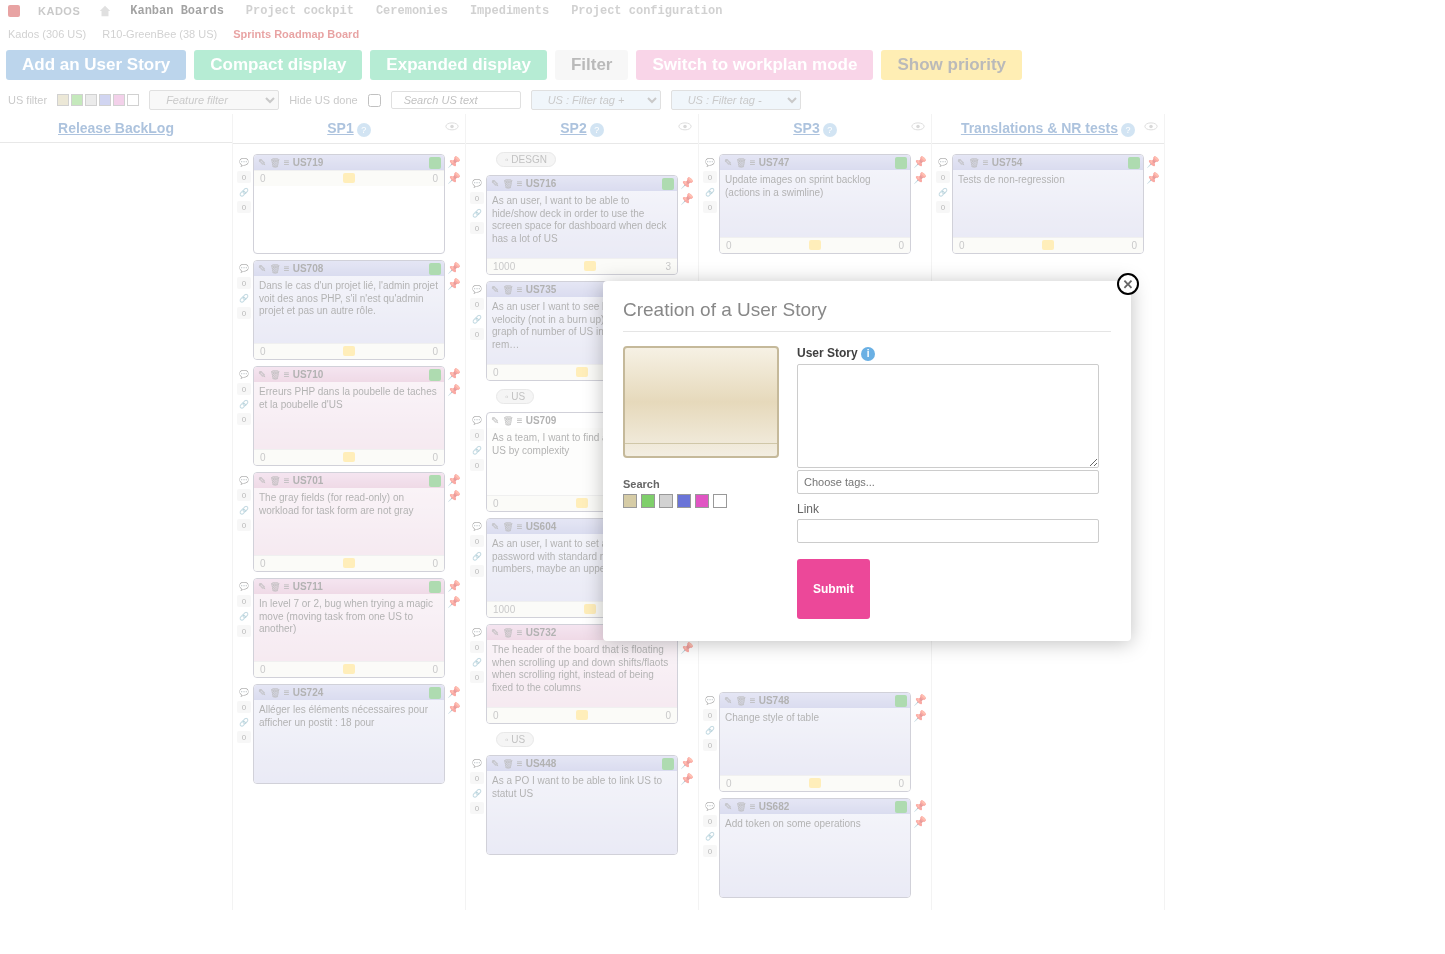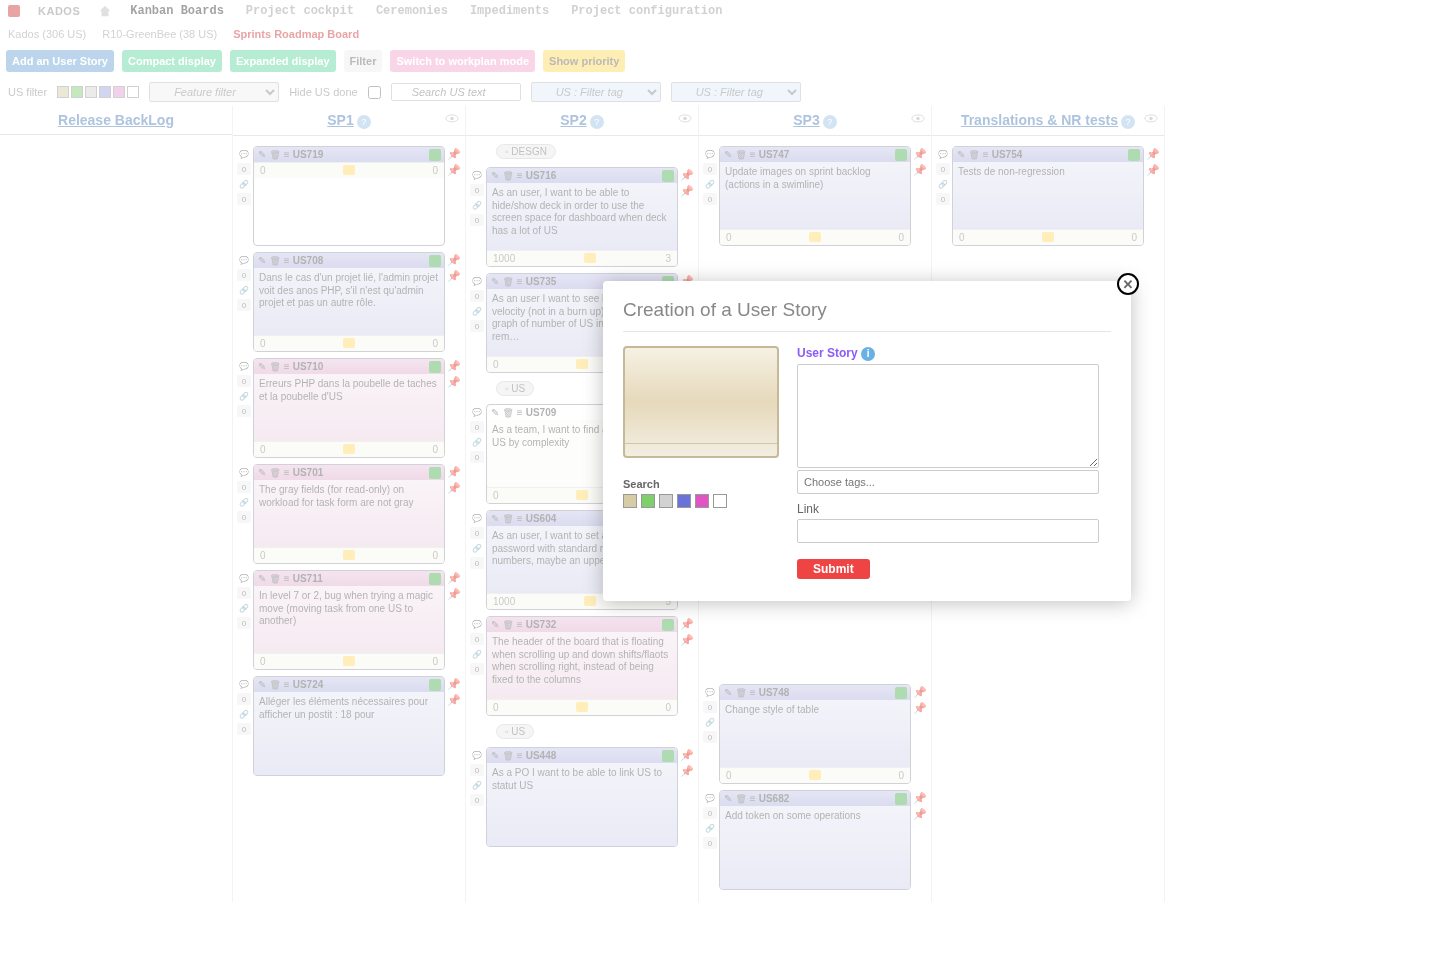--- a/index.html
+++ b/index.html
@@ -12,33 +12,33 @@
 .home-icon { width: 14px; height: 14px; }
 .topnav a { color: #999; text-decoration: none; font-weight: bold; font-size: 12px; font-family: Liberation Mono, monospace; }
 .topnav a.active { color: #333; }
 
 .subnav { display: flex; gap: 16px; padding: 4px 8px; height: 22px; align-items: flex-end; }
 .subnav a { color: #999; font-size: 11px; text-decoration: none; }
 .subnav a.active { color: #c33; font-weight: bold; }
 
 
 .toolbar { display: flex; gap: 8px; padding: 6px 6px; align-items: center; flex-wrap: wrap; }
-.btn { border: none; border-radius: 3px; padding: 5px 6px; font-size: 11px; color: #fff; cursor: pointer; font-weight: bold; }
+.btn { border: none; border-radius: 3px; padding: 5px 16px; font-size: 17px; color: #fff; cursor: pointer; font-weight: bold; }
 .btn-add { background: #6aa3d5; }
 .btn-compact { background: #5dd4a0; }
 .btn-expand { background: #5dd4a0; }
 .btn-sort { background: #eee; color: #666; }
 .btn-workplan { background: #f2a3cc; }
 .btn-priority { background: #ffd95a; color: #666; }
 
 .filterbar { display: flex; gap: 10px; padding: 4px 8px; align-items: center; }
 .filterbar label { color: #888; font-size: 11px; }
 .swatch-row { display: flex; gap: 2px; }
 .swatch { width: 12px; height: 12px; border: 1px solid #999; }
-.filterbar select, .filterbar input[type="text"] { font-size: 11px; border: 1px solid #bbb; border-radius: 2px; padding: 2px 20px; color: #888; font-style: italic; }
+.filterbar select, .filterbar input[type="text"] { font-size: 11px; border: 1px solid #bbb; border-radius: 2px; padding: 2px 12px; color: #888; font-style: italic; }
 .filterbar select { width: 130px; }
 .filterbar .search { width: 130px; }
 .tag-select { background: #ddeaf5; width: 110px; }
 
 
 .board { display: flex; gap: 0; position: relative; }
 .column { width: 233px; border-right: 1px solid #e5e5e5; }
 .col-head { text-align: center; padding: 6px 4px; border-bottom: 1px solid #ccc; position: relative; }
 .col-head a { color: #4a7bb5; font-size: 14px; font-weight: bold; text-decoration: underline; }
 .col-head .info { display:inline-block; width:14px; height:14px; background:#9cc4e4; border-radius:50%; color:#fff; font-size:9px; line-height:14px; vertical-align: middle; }
@@ -73,28 +73,28 @@
 
 .modal { position: absolute; left: 603px; top: 281px; width: 528px; background: #fff; border-radius: 4px; box-shadow: 0 2px 20px rgba(0,0,0,0.25); z-index: 10; padding: 18px 20px 22px 20px; }
 .modal-close { position: absolute; right: -8px; top: -8px; width: 22px; height: 22px; background: #fff; border: 2px solid #000; border-radius: 50%; display: flex; align-items: center; justify-content: center; font-weight: bold; cursor: pointer; font-size: 13px; }
 .modal h2 { font-size: 19px; font-weight: normal; color: #888; margin-bottom: 10px; }
 .modal hr { border: none; border-top: 1px solid #e5e5e5; margin-bottom: 14px; }
 .modal-body { display: flex; gap: 18px; }
 .preview-box { width: 156px; height: 112px; border: 2px solid #c5b99a; border-radius: 4px; background: linear-gradient(#f6f1e4, #e6d9bb, #f3eee2); position: relative; }
 .preview-box::after { content:''; position:absolute; bottom:12px; left:0; right:0; height:1px; background:#d0c7a8; }
 .form-col { flex: 1; }
 .form-col label { font-size: 12px; color: #666; display: block; margin-bottom: 3px; }
-.form-col .lbl-us { color: #8b5cf6; font-weight: bold; }
+.form-col .lbl-us { color: #404040; font-weight: bold; }
 .info-blue { display:inline-block; width:14px; height:14px; background:#6ab0e4; border-radius:50%; color:#fff; font-size:10px; text-align:center; line-height:14px; font-weight:bold; }
 .form-col textarea { width: 302px; height: 104px; border: 1px solid #ccc; border-radius: 2px; resize: both; font-size: 11px; padding: 3px; }
 .form-col input[type=text] { width: 302px; border: 1px solid #ccc; border-radius: 2px; padding: 5px 6px; font-size: 11px; margin-bottom: 8px; color: #999; }
 .color-lbl { font-weight: bold; color: #666; margin-top: 20px; }
 .color-row { display: flex; gap: 4px; margin-top: 4px; }
 .color-row .swatch { width: 14px; height: 14px; }
-.submit { background: #ef4444; color: #fff; border: none; border-radius: 3px; padding: 3px 16px; font-size: 12px; font-weight: bold; cursor: pointer; margin-top: 8px; }
+.submit { background: #ec4899; color: #fff; border: none; border-radius: 3px; padding: 23px 16px; font-size: 12px; font-weight: bold; cursor: pointer; margin-top: 8px; }
 
 svg { display: block; }
 </style>
 </head>
 <body>
 
 <div class="topnav">
   <span class="app-logo"></span>
   <span class="app-name">KADOS</span>
   <span title="Home">

